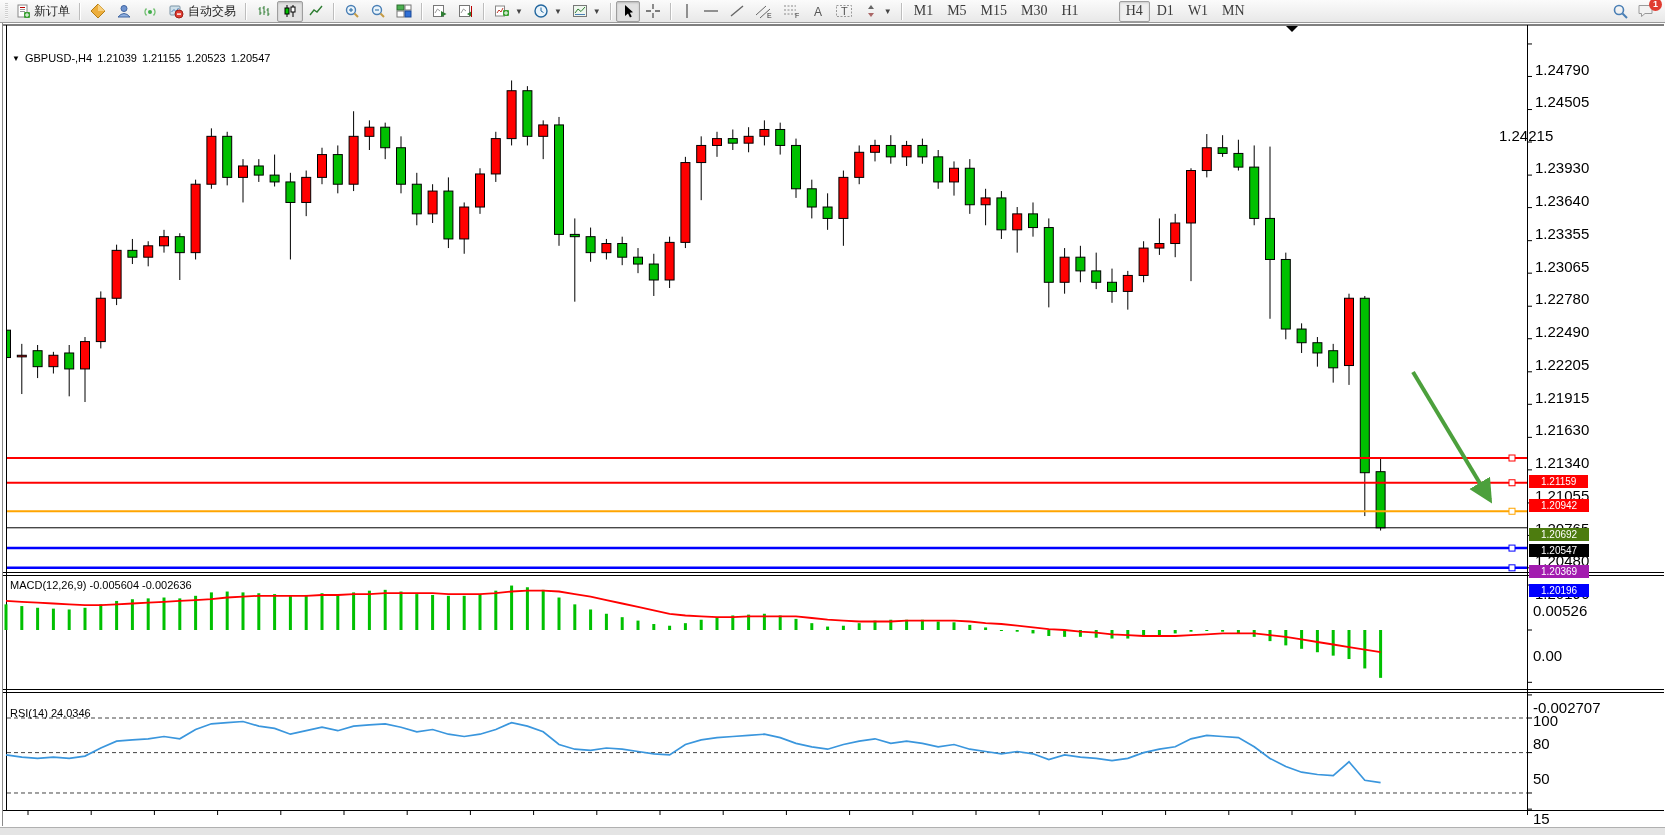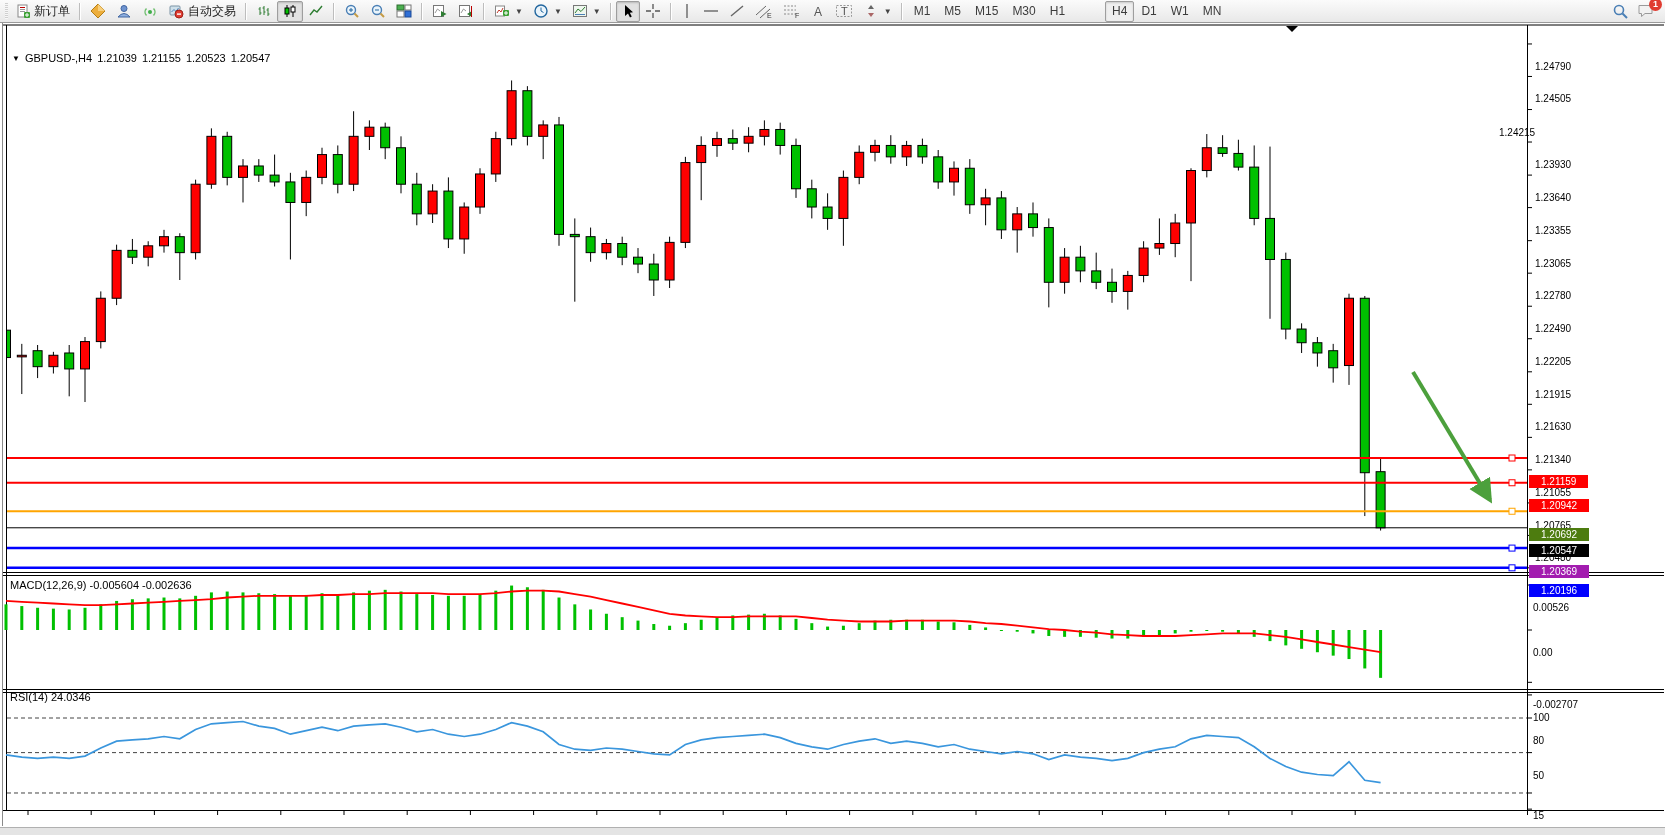--- a/index.html
+++ b/index.html
@@ -6,30 +6,30 @@
   #app{position:relative;width:1665px;height:835px;background:#fff;overflow:hidden;}
   
   #toolbar{position:absolute;left:0;top:0;width:1665px;height:23px;
     background:linear-gradient(#fbfbfb,#e8e8e8);border-bottom:1px solid #9a9a9a;
     display:flex;align-items:center;padding-left:2px;box-sizing:border-box;}
   .tb-btn{display:inline-flex;align-items:center;gap:4px;height:19px;padding:0 4px;
     border:1px solid transparent;border-radius:2px;font-size:12px;color:#222;cursor:default;}
   .tb-btn.active{border:1px solid #9e9e9e;background:#e2e2e2;box-shadow:inset 0 1px 2px rgba(0,0,0,.18);}
   .tb-sep{width:1px;height:17px;background:#bdbdbd;border-right:1px solid #fff;margin:0 4px;}
   .tb-grip{width:3px;height:16px;margin:0 3px;background:repeating-linear-gradient(#cfcfcf 0 1px,#f7f7f7 1px 2px);}
-  .tf-btn{font-size:12px;color:#3c3c3c;padding:0 6px;height:19px;display:inline-flex;align-items:center;border:1px solid transparent;border-radius:2px;}
+  .tf-btn{font-size:14px;color:#3c3c3c;padding:0 6px;height:19px;display:inline-flex;align-items:center;border:1px solid transparent;border-radius:2px;font-family:Liberation Serif, serif;}
   .tf-btn.active{border:1px solid #9e9e9e;background:#efefef;box-shadow:inset 0 1px 2px rgba(0,0,0,.15);margin-left:33px;}
   .caret{font-size:8px;color:#444;margin-left:1px;}
   #tb-right{margin-left:auto;display:flex;align-items:center;gap:8px;padding-right:10px;}
   .badge{position:absolute;top:-5px;right:-7px;background:#e03c31;color:#fff;border-radius:50%;
     width:13px;height:13px;font-size:9px;line-height:13px;text-align:center;font-weight:bold;}
   
   #chart-wrap{position:absolute;left:0;top:23px;width:1665px;height:812px;background:#fff;}
   #chart-svg{position:absolute;left:0;top:0;}
-  .lbl{position:absolute;font-size:10px;color:#000;white-space:nowrap;}
+  .lbl{position:absolute;font-size:15px;color:#000;white-space:nowrap;}
   .tag{position:absolute;left:1529px;height:13px;line-height:13px;font-size:10px;color:#fff;
     padding:0 12px;white-space:nowrap;}
   #symbol-info{position:absolute;left:12px;top:29px;font-size:11px;color:#000;display:flex;gap:5px;align-items:center;}
   .pane-label{position:absolute;left:10px;font-size:11px;color:#000;}
   #status-bar{position:absolute;left:0;top:827px;width:1665px;height:8px;background:#e4e4e4;border-top:1px solid #b0b0b0;box-sizing:border-box;}
   svg{display:block;}
 </style>
 </head>
 <body>
 
@@ -655,21 +655,21 @@
     <div id="symbol-info">
       <span style="font-size:8px;">▼</span>
       <span>GBPUSD-,H4</span>
       <span>1.21039</span>
       <span>1.21155</span>
       <span>1.20523</span>
       <span>1.20547</span>
     </div>
 
     <div class="pane-label" style="top:556px;">MACD(12,26,9) -0.005604 -0.002636</div>
-    <div class="pane-label" style="top:668px;">RSI(14) 24.0346</div>
+    <div class="pane-label" style="top:684px;">RSI(14) 24.0346</div>
 
     <div id="html-labels">
         <div class="lbl" style="left: 1535px; top: 37.9642px;">1.24790</div>
         <div class="lbl" style="left: 1535px; top: 70.4627px;">1.24505</div>
         <div class="lbl" style="left: 1499px; top: 103.531px;">1.24215</div>
         <div class="lbl" style="left: 1535px; top: 136.03px;">1.23930</div>
         <div class="lbl" style="left: 1535px; top: 169.099px;">1.23640</div>
         <div class="lbl" style="left: 1535px; top: 201.597px;">1.23355</div>
         <div class="lbl" style="left: 1535px; top: 234.666px;">1.23065</div>
         <div class="lbl" style="left: 1535px; top: 267.164px;">1.22780</div>

